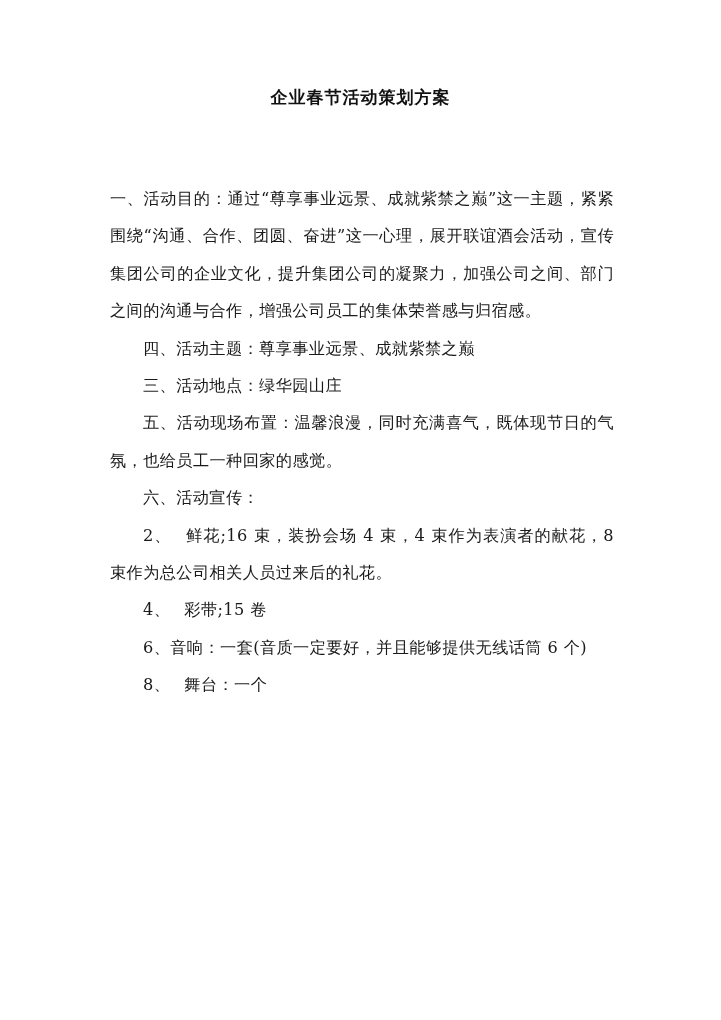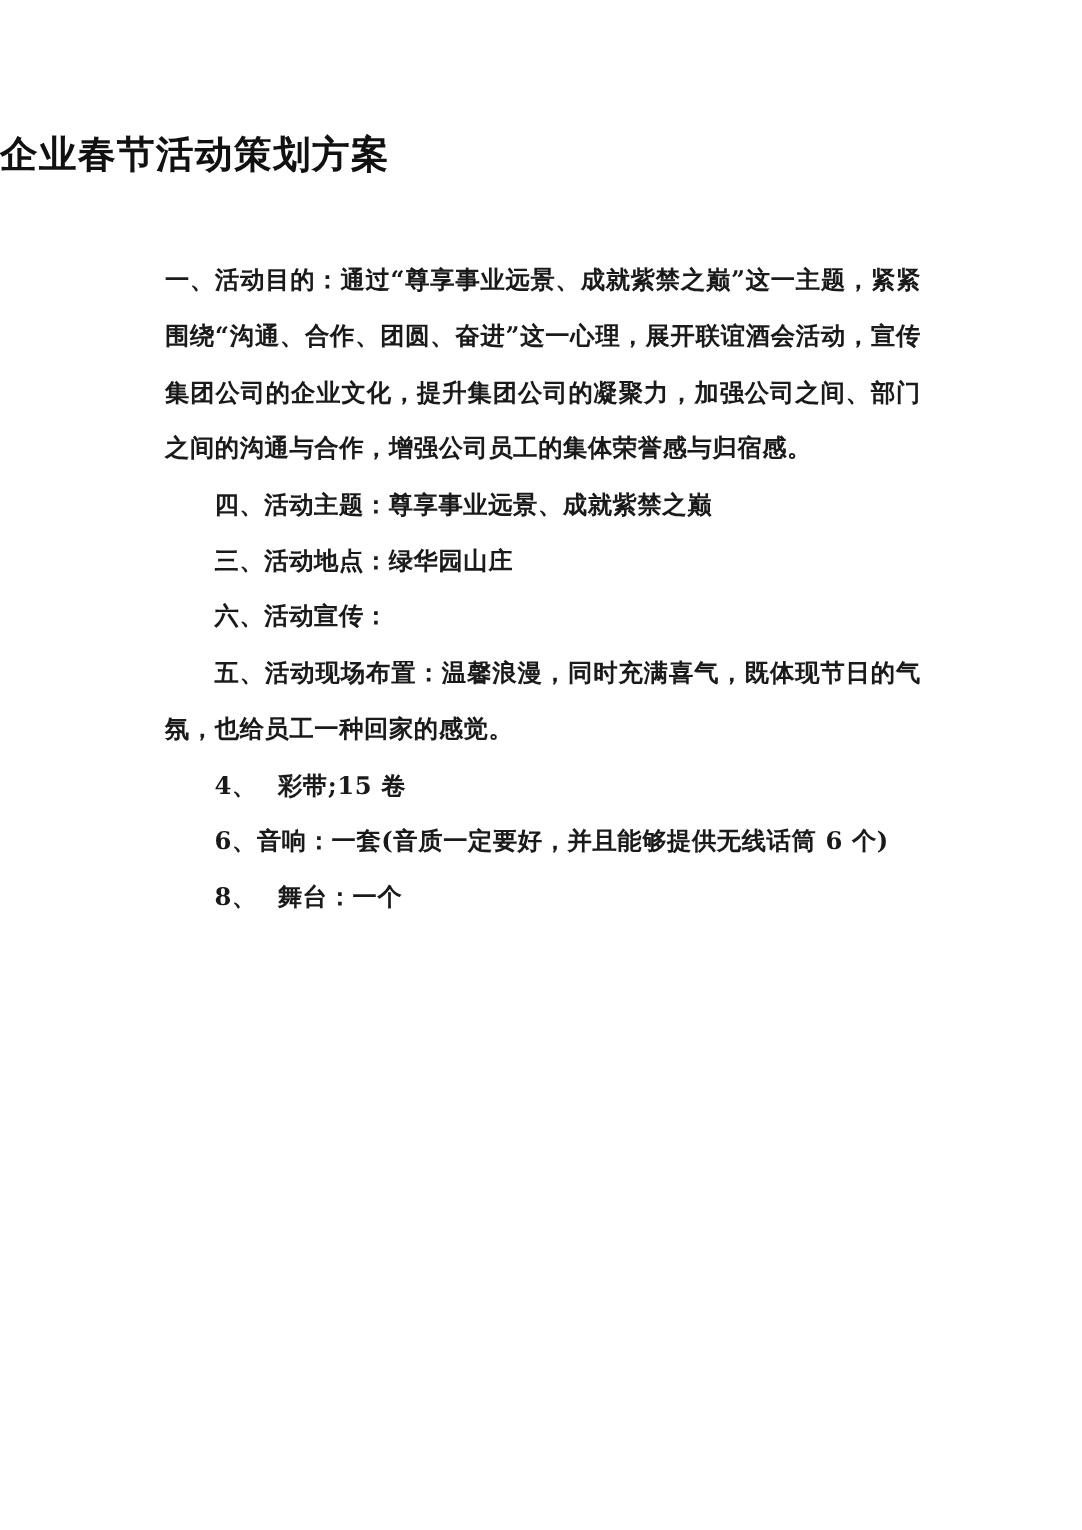--- a/index.html
+++ b/index.html
@@ -1,38 +1,39 @@
 <!DOCTYPE html>
 <html><head>
 <meta charset="utf-8">
 <style>
   html, body { margin: 0; padding: 0; background: #ffffff; }
   body { width: 721px; height: 1020px; position: relative; overflow: hidden;
          font-family: "DejaVu Serif", "Liberation Serif", serif; color: #1a1a1a; }
   .page { position: absolute; left: 0; top: 0; width: 721px; height: 1020px; background: #fff; }
-  .title { position: absolute; top: 86px; left: 0; width: 721px; 
-           font-size: 25px; font-weight: bold; letter-spacing: 1px; color: #111; }
-  .body { position: absolute; left: 110px; top: 168px; width: 504px; font-weight: bold; }
+  .title { position: absolute; top: 86px; left: 0; width: 721px; text-align: center;
+           font-size: 17px; font-weight: bold; letter-spacing: 1px; color: #111; }
+  .body { position: absolute; left: 110px; top: 180px; width: 504px; }
   .p { font-size: 16.2px; line-height: 37.4px; margin: 0; text-align: justify;
        text-align-last: left; letter-spacing: 0.4px; }
   .indent { text-indent: 33px; }
   .gap { display: inline-block; width: 14px; }
 </style>
 </head>
 <body>
 
 <div class="page">
   <div class="title">企业春节活动策划方案</div>
 
   <div class="body">
     <p class="p">一、活动目的：通过“尊享事业远景、成就紫禁之巅”这一主题，紧紧围绕“沟通、合作、团圆、奋进”这一心理，展开联谊酒会活动，宣传集团公司的企业文化，提升集团公司的凝聚力，加强公司之间、部门之间的沟通与合作，增强公司员工的集体荣誉感与归宿感。</p>
     <p class="p indent">四、活动主题：尊享事业远景、成就紫禁之巅</p>
     <p class="p indent">三、活动地点：绿华园山庄</p>
+    <p class="p indent">五、活动现场布置：温馨浪漫，同时充满喜气，既体现节日的气氛，也给员工一种回家的感觉。</p>
     <p class="p indent">六、活动宣传：</p>
-    <p class="p indent">五、活动现场布置：温馨浪漫，同时充满喜气，既体现节日的气氛，也给员工一种回家的感觉。</p>
 
+    <p class="p indent"><span>2、</span><span class="gap"></span><span>鲜花;16 束，装扮会场 4 束，4 束作为表演者的献花，8 束作为总公司相关人员过来后的礼花。</span></p>
     <p class="p indent"><span>4、</span><span class="gap"></span><span>彩带;15 卷</span></p>
 
     <p class="p indent">6、音响：一套(音质一定要好，并且能够提供无线话筒 6 个)</p>
 
     <p class="p indent"><span>8、</span><span class="gap"></span><span>舞台：一个</span></p>
   </div>
 </div>
 
 </body></html>

